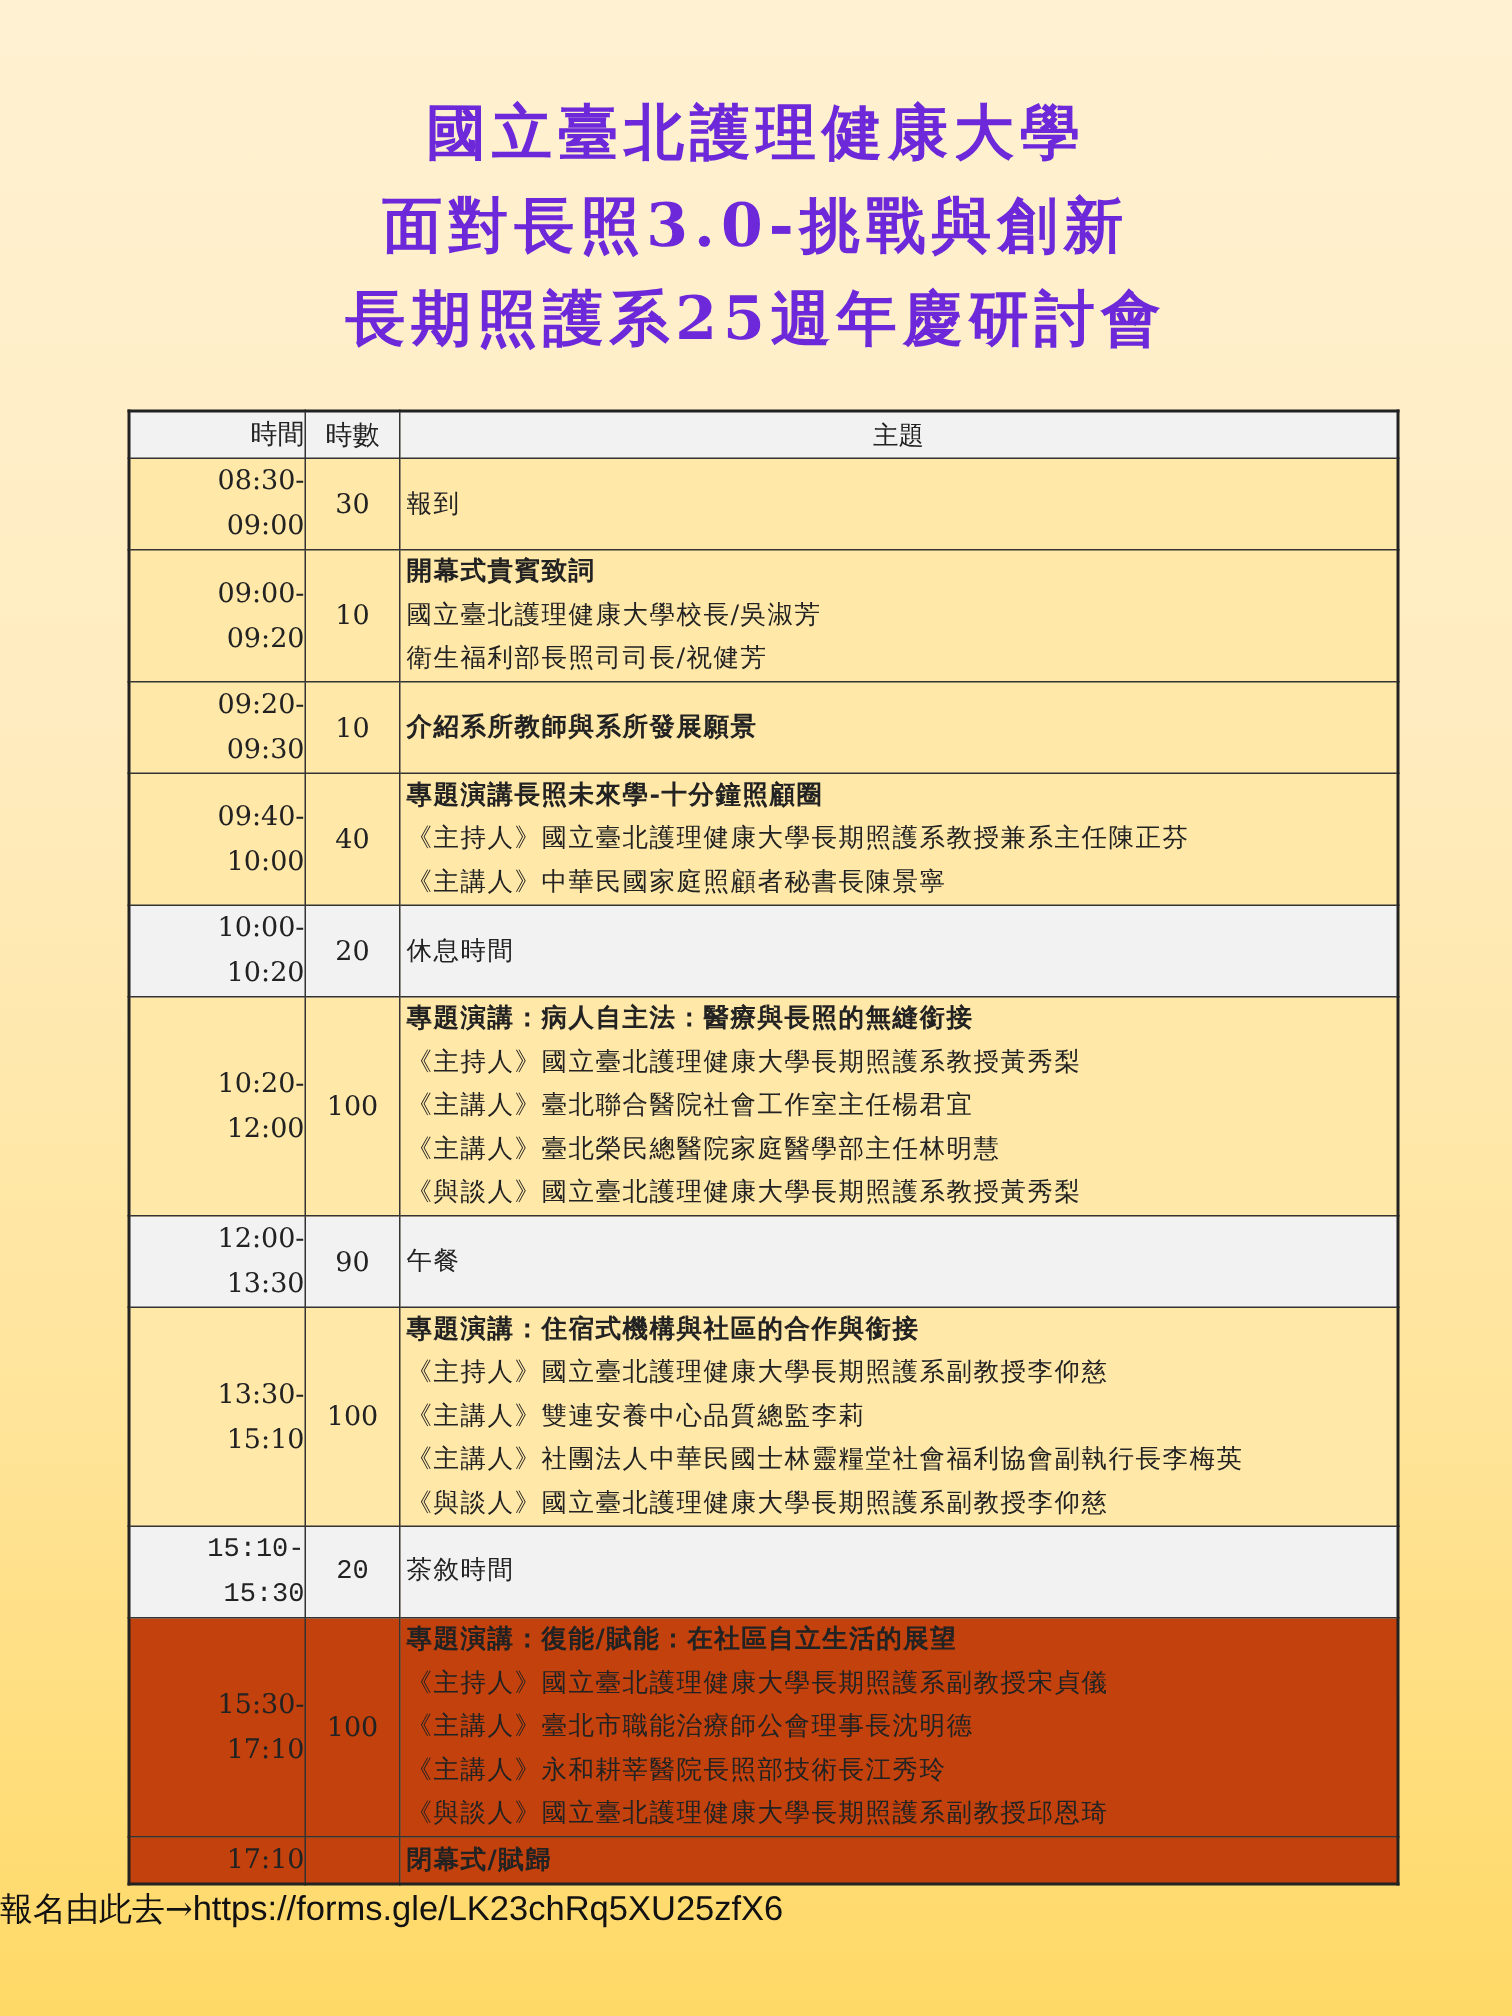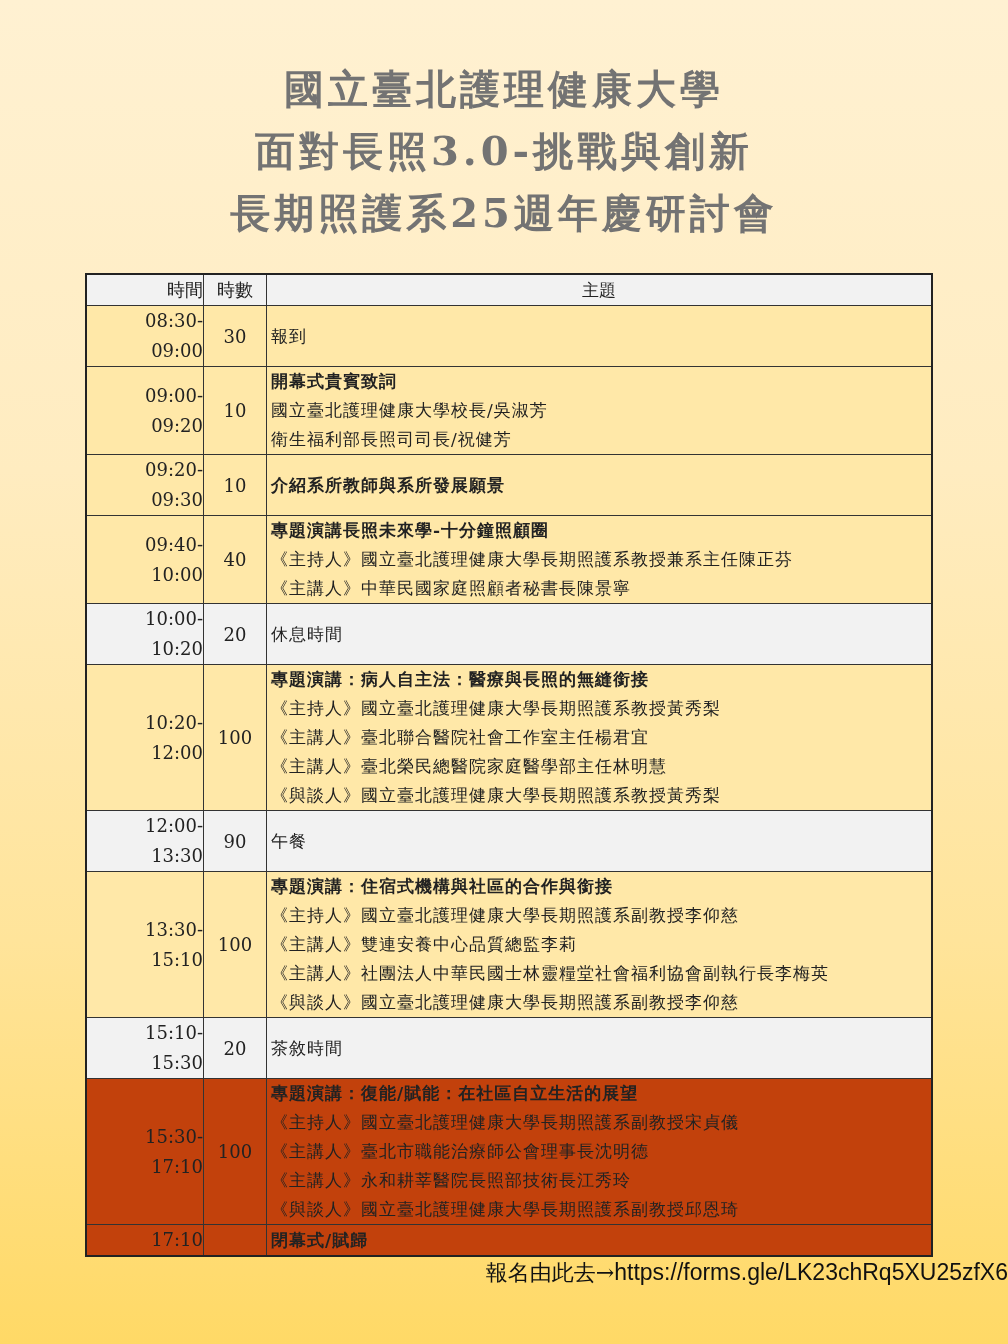--- a/index.html
+++ b/index.html
@@ -3,42 +3,42 @@
 <meta charset="utf-8">
 <style>
   html, body { margin:0; padding:0; }
   body {
     width:1008px; height:1344px; position:relative; overflow:hidden;
     background: linear-gradient(to bottom, #FFF1D2 0%, #FFECC0 35%, #FFE49A 70%, #FFD966 100%);
     font-family: "DejaVu Serif", "Liberation Serif", serif;
   }
   .titles { position:absolute; left:0; top:58px; width:1008px; text-align:center; }
   .titles div {
-    color:#737373; font-weight:bold; font-size:40px; line-height:62px; letter-spacing:4px;
+    color:#6d28d9; font-weight:bold; font-size:40px; line-height:62px; letter-spacing:4px;
     font-family: "DejaVu Serif", serif;
   }
   table.agenda {
     position:absolute; left:85px; top:273px; width:848px;
     border-collapse:collapse; border:2px solid #222;
     font-size:17px; color:#222;
   }
   table.agenda td, table.agenda th {
     border:1px solid #333; padding:0; vertical-align:middle;
   }
   th { background:#F2F2F2; font-weight:normal; height:27px; font-size:17px; }
   .c-time { width:116px; text-align:right; line-height:30px; font-size:18px; }
   .c-hrs { width:62px; text-align:center; font-size:18px;margin-top:36px; }
   .c-topic { padding-left:4px !important; text-align:left; }
   .line { line-height:29px; white-space:nowrap; letter-spacing:1px; }
   .bold { font-weight:bold; }
   tr.y td { background:#FFE8A8; }
   tr.g td { background:#F2F2F2; }
   tr.y2 td { background:#c2410c; }
   .footer {
-    position:absolute; left:0; top:1258px; width:1008px; text-align:right;
+    position:absolute; left:0; top:1258px; width:1008px; text-align:left;
     font-size:22px; color:#111;
   }
   .footer .url { font-family:"Liberation Sans", sans-serif; font-size:23px; }
 </style>
 </head>
 <body>
 
 <div class="titles">
   <div>國立臺北護理健康大學</div>
   <div>面對長照3.0-挑戰與創新</div>
@@ -139,21 +139,21 @@
         </td>
         <td class="c-hrs">100</td>
         <td class="c-topic">
           <div class="line bold">專題演講：住宿式機構與社區的合作與銜接</div>
           <div class="line">《主持人》國立臺北護理健康大學長期照護系副教授李仰慈</div>
           <div class="line">《主講人》雙連安養中心品質總監李莉</div>
           <div class="line">《主講人》社團法人中華民國士林靈糧堂社會福利協會副執行長李梅英</div>
           <div class="line">《與談人》國立臺北護理健康大學長期照護系副教授李仰慈</div>
         </td>
       </tr>
-      <tr class="g" style="height: 57px;">
+      <tr class="g" style="height: 57px; font-family: Liberation Mono, monospace;">
         <td class="c-time">
           <div>15:10-</div>
           <div>15:30</div>
         </td>
         <td class="c-hrs">20</td>
         <td class="c-topic">
           <div class="line">茶敘時間</div>
         </td>
       </tr>
       <tr class="y2" style="height: 141px;">

